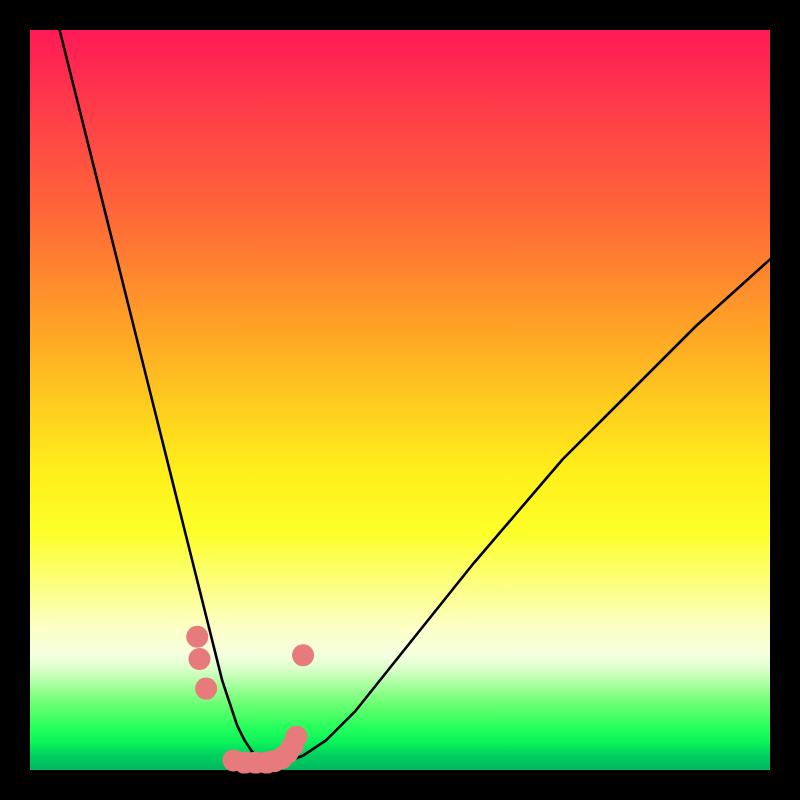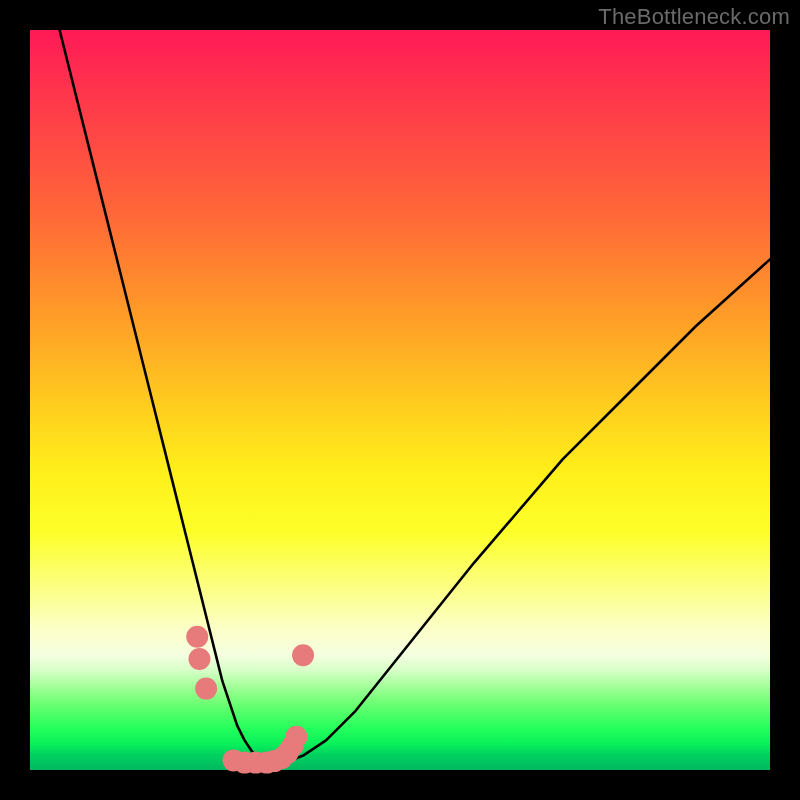--- a/index.html
+++ b/index.html
@@ -63,21 +63,20 @@
     width: 740px;
     height: 740px;
     overflow: visible;
   }
 </style>
 </head>
 <body>
 
 <div class="frame">
 
-  <div class="watermark">TheBottleneck.com</div>
 
   <div class="plot">
     <svg class="curve" viewBox="0 0 740 740">
       <path id="curve-path" fill="none" stroke="#000000" stroke-width="2.6" stroke-linecap="round" stroke-linejoin="round" d="M29.60 0.00 L44.40 59.20 L59.20 118.40 L74.00 177.60 L88.80 236.80 L103.60 296.00 L118.40 355.20 L133.20 414.40 L148.00 473.60 L155.40 503.20 L162.80 532.80 L170.20 562.40 L177.60 592.00 L185.00 621.60 L192.40 651.20 L199.80 673.40 L207.20 695.60 L214.60 710.40 L222.00 721.50 L229.40 726.68 L236.80 730.38 L244.20 732.60 L251.60 732.60 L259.00 731.12 L273.80 725.20 L296.00 710.40 L325.60 680.80 L355.20 643.80 L384.80 606.80 L414.40 569.80 L444.00 532.80 L488.40 481.00 L532.80 429.20 L592.00 370.00 L666.00 296.00 L740.00 229.40"></path>
       <g id="dots-group">
           <circle cx="167.24" cy="606.80" r="11" fill="#e77a7a"></circle>
           <circle cx="169.46" cy="629.00" r="11" fill="#e77a7a"></circle>
           <circle cx="176.12" cy="658.60" r="11" fill="#e77a7a"></circle>
           <circle cx="203.50" cy="730.38" r="11" fill="#e77a7a"></circle>
           <circle cx="214.60" cy="732.60" r="11" fill="#e77a7a"></circle>

